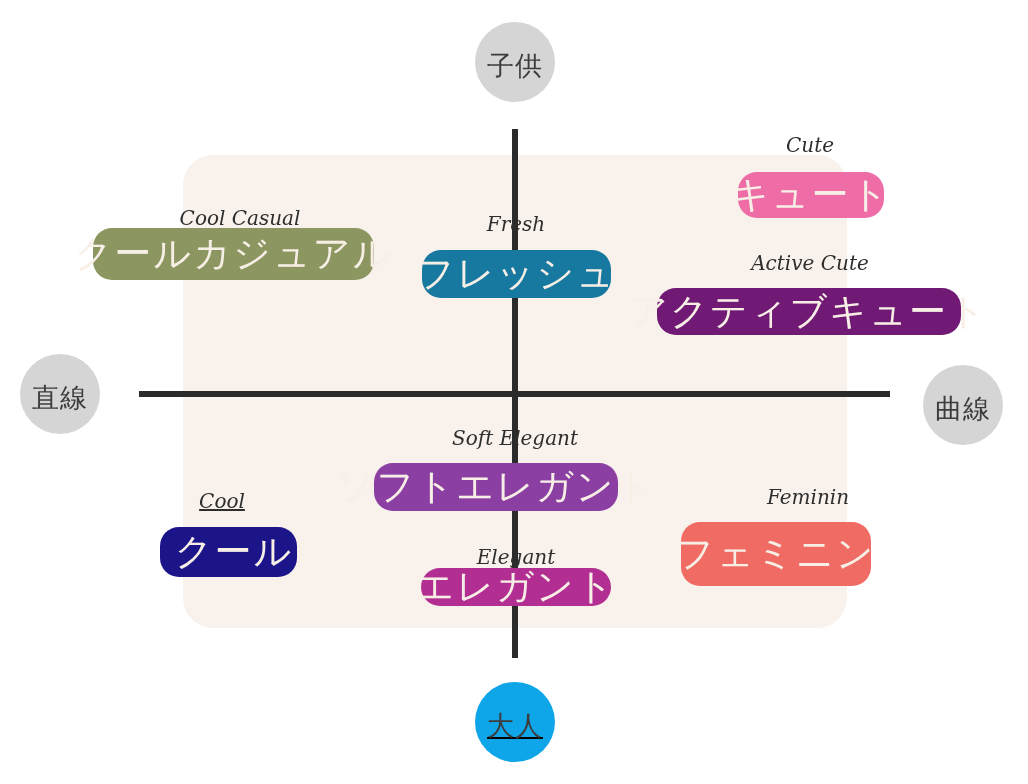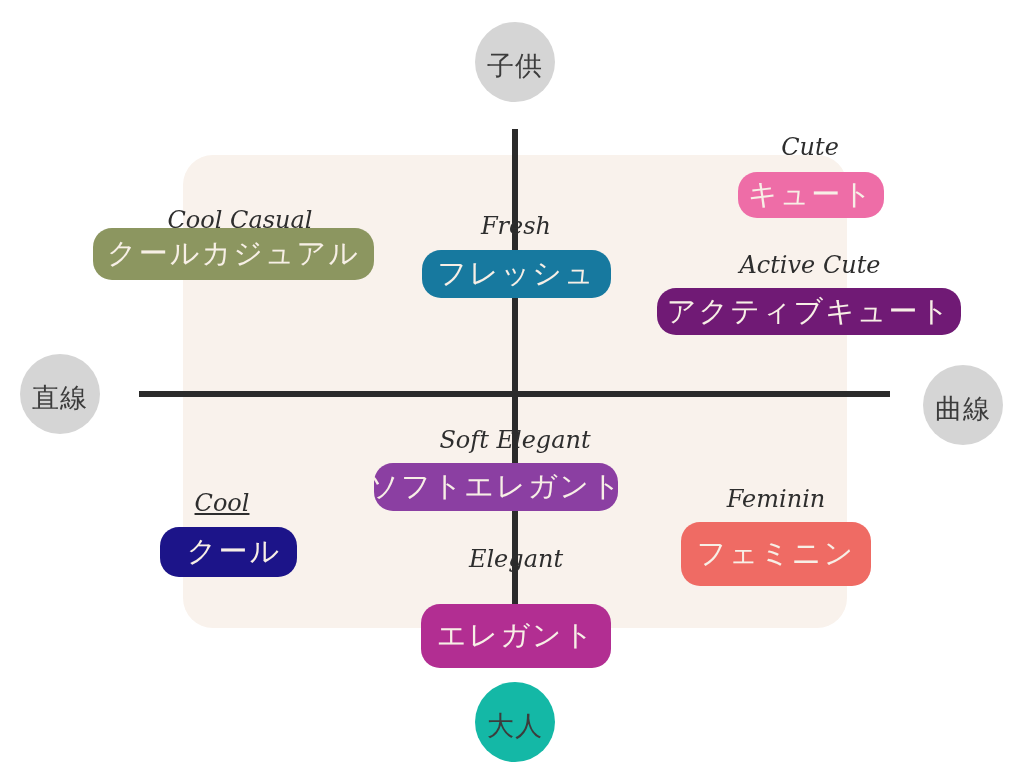--- a/index.html
+++ b/index.html
@@ -37,68 +37,68 @@
   }
   .pole-top    { left: 475px; top: 22px;  }
   .pole-bottom { left: 475px; top: 682px; }
   .pole-left   { left: 20px;  top: 354px; }
   .pole-right  { left: 923px; top: 365px; }
   .script {
     position: absolute;
     transform: translateX(-50%);
     font-family: "DejaVu Serif", "Liberation Serif", serif;
     font-style: italic;
-    font-size: 24px;
+    font-size: 20px;
     color: #2e2e2e;
     white-space: nowrap;
     z-index: 3;
   }
   .badge {
     position: absolute;
     display: flex; align-items: center; justify-content: center;
     border-radius: 19px;
     color: #f7efe6;
-    font-size: 29px;
+    font-size: 37px;
     letter-spacing: 2px;
     white-space: nowrap;
     z-index: 3;
   }
   
   .s0 { left: 240px; top: 190px; margin-top: 16px; }
   .s1 { left: 516px; top: 212px; }
   .s2 { left: 810px; top: 133px; }
   .s3 { left: 810px; top: 251px; }
   .s4 { left: 515px; top: 426px; }
   .s5 { left: 222px; top: 489px; text-decoration: underline; }
-  .s6 { left: 776px; top: 485px; }
+  .s6 { left: 808px; top: 485px; }
   .s7 { left: 516px; top: 545px; }
   
   .b0 { left: 93px;  top: 228px; width: 281px; height: 52px; text-align: center; }
   .b1 { left: 422px; top: 250px; width: 189px; height: 48px; }
   .b2 { left: 738px; top: 172px; width: 146px; height: 46px; }
   .b3 { left: 657px; top: 288px; width: 304px; height: 47px; }
   .b4 { left: 374px; top: 463px; width: 244px; height: 48px; }
   .b5 { left: 160px; top: 527px; width: 126px; height: 50px; }
   .b6 { left: 681px; top: 522px; width: 190px; height: 64px; }
-  .b7 { left: 421px; top: 604px; width: 190px; height: 64px; }
+  .b7 { left: 421px; top: 568px; width: 190px; height: 38px; }
 </style>
 </head>
 <body>
 
 <div class="canvas">
 
   <div class="panel" style="background-color: rgb(249, 242, 236);"></div>
 
   <div class="axis h" style="background-color: rgb(43, 43, 43);"></div>
   <div class="axis v" style="background-color: rgb(43, 43, 43);"></div>
 
   <div class="pole pole-top" style="background-color: rgb(213, 213, 213);">
     <span>子供</span>
   </div>
-  <div class="pole pole-bottom" style="background-color: #14b8a6;">
+  <div class="pole pole-bottom" style="background-color: #0ea5e9; text-decoration: underline;">
     <span>大人</span>
   </div>
   <div class="pole pole-right" style="background-color: rgb(213, 213, 213);">
     <span>曲線</span>
   </div>
   <div class="pole pole-left" style="background-color: rgb(213, 213, 213);">
     <span>直線</span>
   </div>
 
   <div class="script s0">Cool Casual</div>

